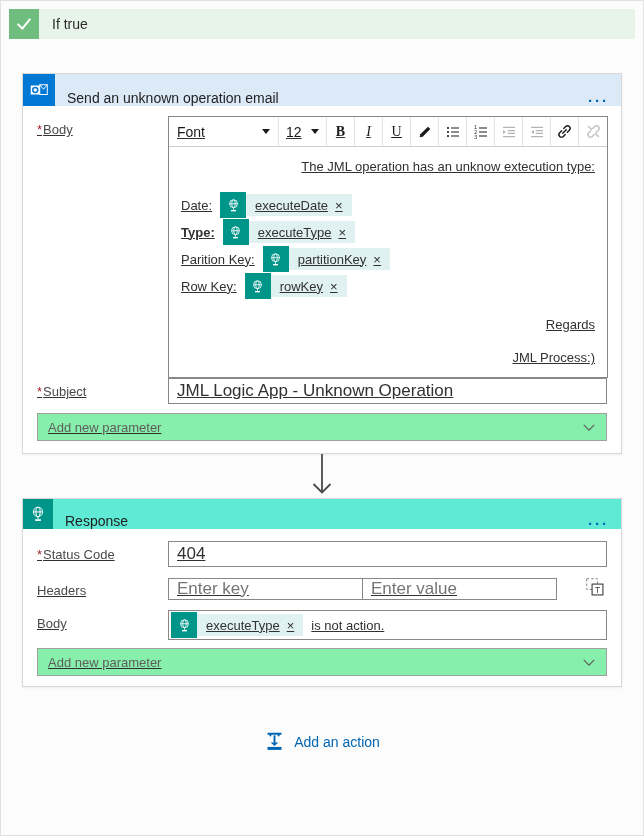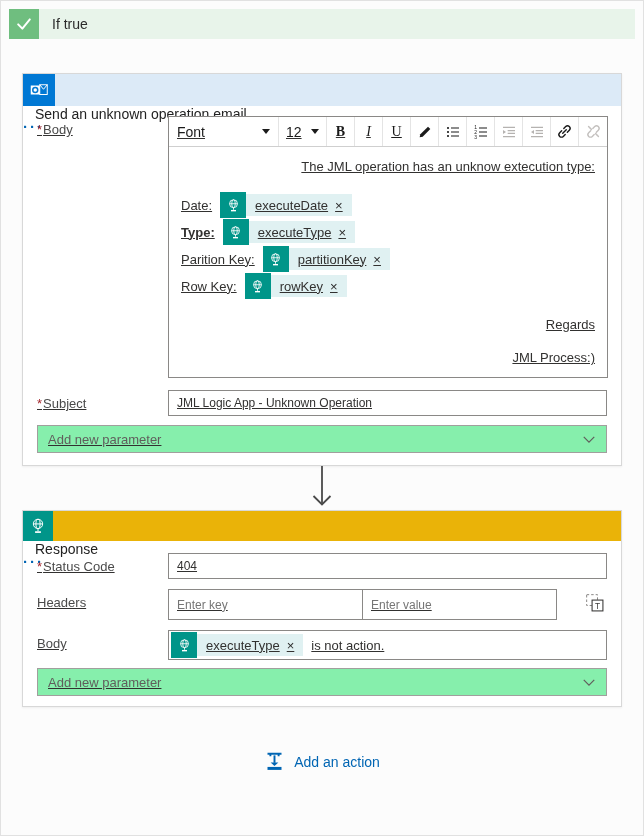--- a/index.html
+++ b/index.html
@@ -27,42 +27,42 @@
     flex: 1; background: #e8f4ea; display: flex; align-items: center;
     padding-left: 13px; font-size: 14px; color: #2b2b2b;
   }
 
   
   .card {
     width: 600px; margin-left: 13px; background: #fff;
     border: 1px solid #d8d8d8; box-shadow: 0 1px 2px rgba(0,0,0,.06);
   }
   .card-email { margin-top: 34px; }
-  .card-header { display: flex; align-items: flex-start; flex-direction: column; }
+  .card-header { display: flex; align-items: flex-end; }
   .card-email .card-header { background: #dceaf7; height: 32px; }
-  .card-response .card-header { background: #eab308; height: 30px; }
+  .card-response .card-header { background: #5eead4; height: 30px; }
   .icon-box { flex: none; display: flex; align-items: center; justify-content: center; }
   .icon-outlook { width: 32px; height: 32px; background: #0078d4; }
   .icon-response { width: 30px; height: 30px; background: #009589; }
   .card-title { margin-left: 12px; font-size: 14px; color: #222; flex: 1; }
   .menu-dots {
     color: #0065b3; font-size: 15px; font-weight: bold; letter-spacing: 2px;
     margin-right: 12px; cursor: pointer; line-height: 10px;
   }
   .card-body { padding: 10px 14px 12px 14px; text-decoration: underline; }
   .card-response .card-body { padding: 12px 14px 10px 14px; }
 
   .field-row { display: flex; }
   .field-label {
     width: 131px; flex: none; font-size: 13px; color: #4a4a4a; padding-top: 6px;
   }
   .req { color: #a4262c; margin-right: 1px; }
   .txt-input {
     flex: 1; height: 26px; border: 1px solid #8a8886; background: #fff;
-    font-family: "Liberation Sans", sans-serif; font-size: 12px;
+    font-family: "Liberation Sans", sans-serif; font-size: 17px;
     padding: 0 8px; color: #323130; outline: none; min-width: 0;
   }
 
   
   .editor { flex: 1; border: 1px solid #8a8886; background: #fff; }
   .toolbar {
     height: 30px; display: flex; align-items: stretch;
     border-bottom: 1px solid #cfcfcf;
   }
   .tb {
@@ -119,37 +119,37 @@
     flex: 1; height: 26px; border: 1px solid #8a8886; background: #fff;
     display: flex; align-items: center; padding: 0 8px;
   }
   .redact-to { width: 200px; height: 20px; background: #000; }
 
   
   .arrow-wrap { height: 44px; display: flex; justify-content: center; }
 
   
   .hdr-inputs { flex: 1; display: flex; align-items: center; min-width: 0; }
-  .hdr-key, .hdr-val { width: 195px; flex: none; height: 31px; }
+  .hdr-key, .hdr-val { width: 195px; flex: none; height: 22px; }
   .hdr-val { margin-left: -1px; }
   .hdr-spacer { flex: 1; }
   .texticon-btn { background: none; border: none; cursor: pointer; padding: 0; margin-right: 2px; }
   .body-box {
     flex: 1; height: 30px; border: 1px solid #8a8886; background: #fff;
     display: flex; align-items: center; padding: 0 8px 0 2px; gap: 8px; font-size: 13px;
   }
 
   
   .footer { display: flex; justify-content: center; margin-top: 44px; }
   .add-action {
     display: flex; align-items: center; gap: 9px; background: none; border: none;
     color: #0065b3; font-family: "Liberation Sans", sans-serif; font-size: 14px; cursor: pointer;
   }
 
-  .mt12 { margin-top: 12px; } .mt10 { margin-top: 10px; } .mt9 { margin-top: 9px; } .mt8 { margin-top: 8px; }
+  .mt12 { } .mt10 { margin-top: 10px; } .mt9 { margin-top: 9px; } .mt8 { margin-top: 8px; }
 </style>
 </head>
 <body>
 
 <div class="canvas">
 
   <div class="if-row">
     <div class="check-box">
       <svg width="20" height="20" viewBox="0 0 24 24">
           <path d="M5 12.5l5 5 9-11" stroke="#fff" stroke-width="2.4" fill="none" stroke-linecap="round" stroke-linejoin="round"></path>

